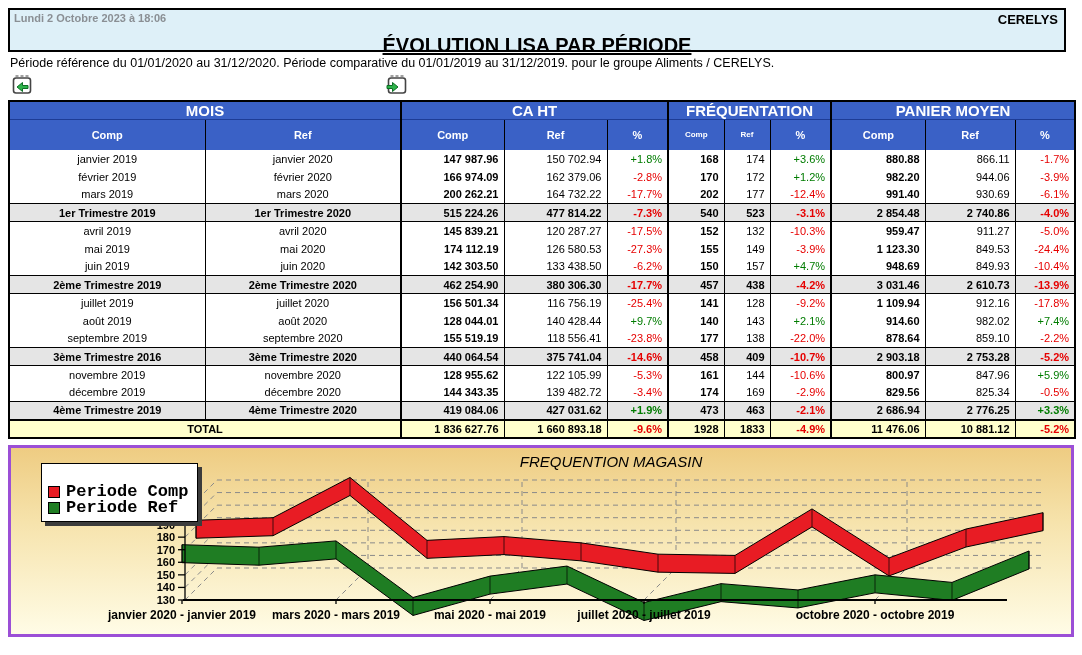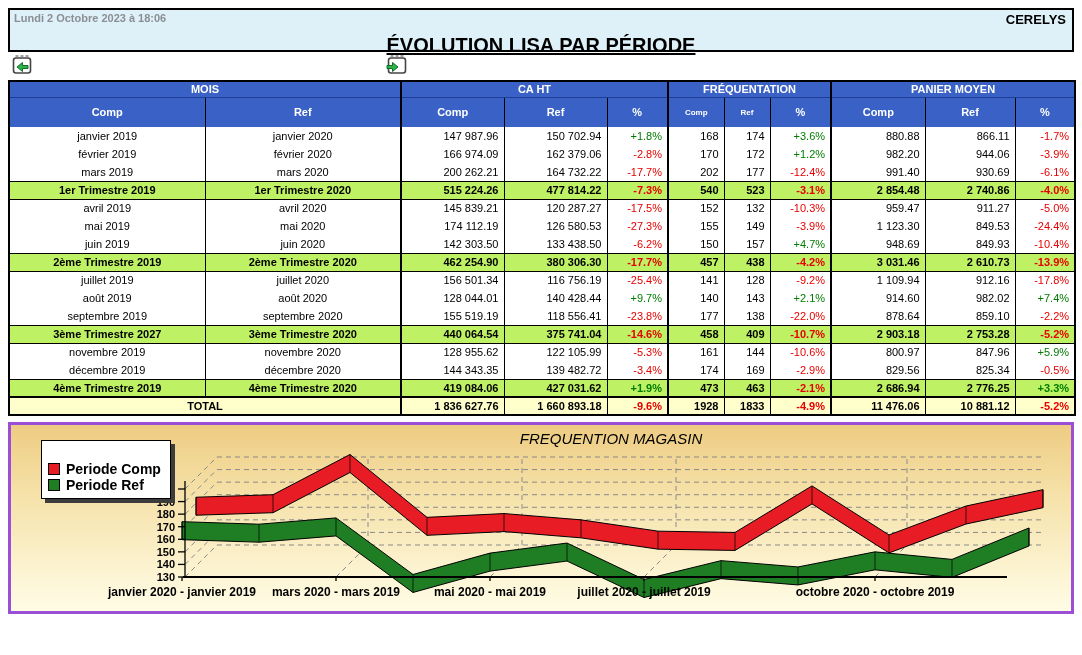--- a/index.html
+++ b/index.html
@@ -2,21 +2,21 @@
 <html><head>
 <meta charset="utf-8">
 <style>
   * { box-sizing: border-box; margin: 0; padding: 0; }
   html,body { background:#fff; width:1082px; font-family:"Liberation Sans", sans-serif; }
 
   .page { width:1082px; height:655px; position:relative; }
 
   
   .header-box {
-    position:relative; margin:8px 8px 0 8px; height:44px;
+    position:relative; margin:8px 16px 0 8px; height:44px;
     border:2px solid #000; background:#def0f8;
   }
   .report-datetime {
     position:absolute; top:2px; left:4px;
     color:#8a8f94; font-weight:bold; font-size:11px;
   }
   .company-name {
     position:absolute; top:2px; right:6px;
     color:#000; font-weight:bold; font-size:13px;
   }
@@ -32,52 +32,52 @@
   .nav-btn.prev { left:2px; }
   .nav-btn.next { left:377px; }
 
   
   table.evo {
     margin:2px 8px 0 8px; width:1066px; table-layout:fixed;
     border-collapse:collapse; border:2px solid #000;
     font-size:11px; color:#000;
   }
   table.evo th { background:#3a61c6; color:#fff; font-weight:bold; overflow:hidden; white-space:nowrap; }
-  tr.group-row th { height:16px; font-size:11px; text-align:center; }
+  tr.group-row th { height:16px; font-size:15px; text-align:center; }
   tr.sub-row th   { height:30px; font-size:11px; text-align:center; border-top:1px solid #1d3c96; }
   tr.sub-row th.small { font-size:8px; }
   table.evo td { height:18px; padding:0 5px; overflow:hidden; white-space:nowrap; }
   td.lbl { text-align:center; }
   td.num { text-align:right; }
   
   .s1 { border-left:1px solid #000; }
-  .s2 { border-left:2px solid #000; }
+  .s2 { border-left:2px solid #000;font-weight:bold; }
   tr.month  { background:#fff; }
-  tr.quarter { background:#bef264; font-weight:bold;margin-left:32px; }
+  tr.quarter { background:#e5e5e5; font-weight:bold;margin-left:32px; }
   tr.quarter td { border-top:1px solid #000; border-bottom:1px solid #000; }
   tr.total { background:#ffffcc; font-weight:bold; }
   tr.total td { border-top:2px solid #000; }
   td.pct.pos { color:#007c00; }
   td.pct.neg { color:#e60000; }
 
   
   .chart-box {
     position:relative; margin:6px 8px 0 8px; height:192px;
     border:3px solid #9b4fd6;
     background:linear-gradient(180deg,#eecc82 0%, #f6e3ac 40%, #fffce6 100%);
   }
   .chart-box svg { position:absolute; left:0; top:0; width:100%; height:100%; }
   .chart-title {
     position:absolute; left:600px; top:5px; transform:translateX(-50%);
     font-size:15px; color:#000; white-space:nowrap;font-style:italic;
   }
   .legend {
     position:absolute; left:30px; top:15px; background:#fff;
     border:1px solid #000; box-shadow:4px 4px 0 #3c3c3c;
-    padding:20px 9px 5px 6px; font-size:14px; font-weight:bold;
+    padding:20px 9px 5px 6px; font-size:17px; font-weight:bold;font-family:Liberation Mono, monospace;
   }
   .legend-entry { display:flex; align-items:center; gap:6px; line-height:16px; }
   .legend-swatch { width:12px; height:12px; border:1px solid #000; display:inline-block; }
 
   .grid  { stroke:#8a8a8a; stroke-width:1; stroke-dasharray:5,4; fill:none; }
   .axis  { stroke:#000; stroke-width:1.3; }
   .axis2 { stroke:#000; stroke-width:2.2; }
   .ylab  { font:bold 11px "Liberation Sans", sans-serif; text-anchor:end; fill:#000; }
   .xlab  { font:bold 12px "Liberation Sans", sans-serif; text-anchor:middle; fill:#000; }
 </style>
@@ -85,20 +85,21 @@
 <body>
 
 <div class="page">
 
   <div class="header-box">
     <div class="report-datetime">Lundi 2 Octobre 2023 à 18:06</div>
     <div class="company-name">CERELYS</div>
     <div class="page-title">ÉVOLUTION LISA PAR PÉRIODE</div>
   </div>
 
+  <div class="period-line">Période référence du 01/01/2020 au 31/12/2020. Période comparative du 01/01/2019 au 31/12/2019. pour le groupe  Aliments / CERELYS.</div>
 
   <div class="nav-row">
     <button class="nav-btn prev" title="">
       <span>
         <svg width="24" height="24" viewBox="0 0 24 24">
           <rect x="3.5" y="5" width="17" height="15" rx="2.5" fill="#fff" stroke="#444" stroke-width="1.6"></rect>
           <line x1="5.5" y1="3" x2="8.5" y2="3" stroke="#777" stroke-width="1.4"></line>
           <line x1="10.5" y1="3" x2="13.5" y2="3" stroke="#777" stroke-width="1.4"></line>
           <line x1="15.5" y1="3" x2="18.5" y2="3" stroke="#777" stroke-width="1.4"></line>
           <polygon points="18,12.5 12.5,12.5 12.5,9.5 7,14 12.5,18.5 12.5,15.5 18,15.5" fill="#2db34a" stroke="#0d6e25" stroke-width="1"></polygon>
@@ -291,21 +292,21 @@
           <td class="num s1">118 556.41</td>
           <td class="num s1 pct neg">-23.8%</td>
           <td class="num s2">177</td>
           <td class="num s1">138</td>
           <td class="num s1 pct neg">-22.0%</td>
           <td class="num s2">878.64</td>
           <td class="num s1">859.10</td>
           <td class="num s1 pct neg">-2.2%</td>
         </tr>
         <tr class="quarter">
-          <td class="lbl">3ème Trimestre 2027</td>
+          <td class="lbl">3ème Trimestre 2016</td>
           <td class="lbl s1">3ème Trimestre 2020</td>
           <td class="num s2">440 064.54</td>
           <td class="num s1">375 741.04</td>
           <td class="num s1 pct neg">-14.6%</td>
           <td class="num s2">458</td>
           <td class="num s1">409</td>
           <td class="num s1 pct neg">-10.7%</td>
           <td class="num s2">2 903.18</td>
           <td class="num s1">2 753.28</td>
           <td class="num s1 pct neg">-5.2%</td>

